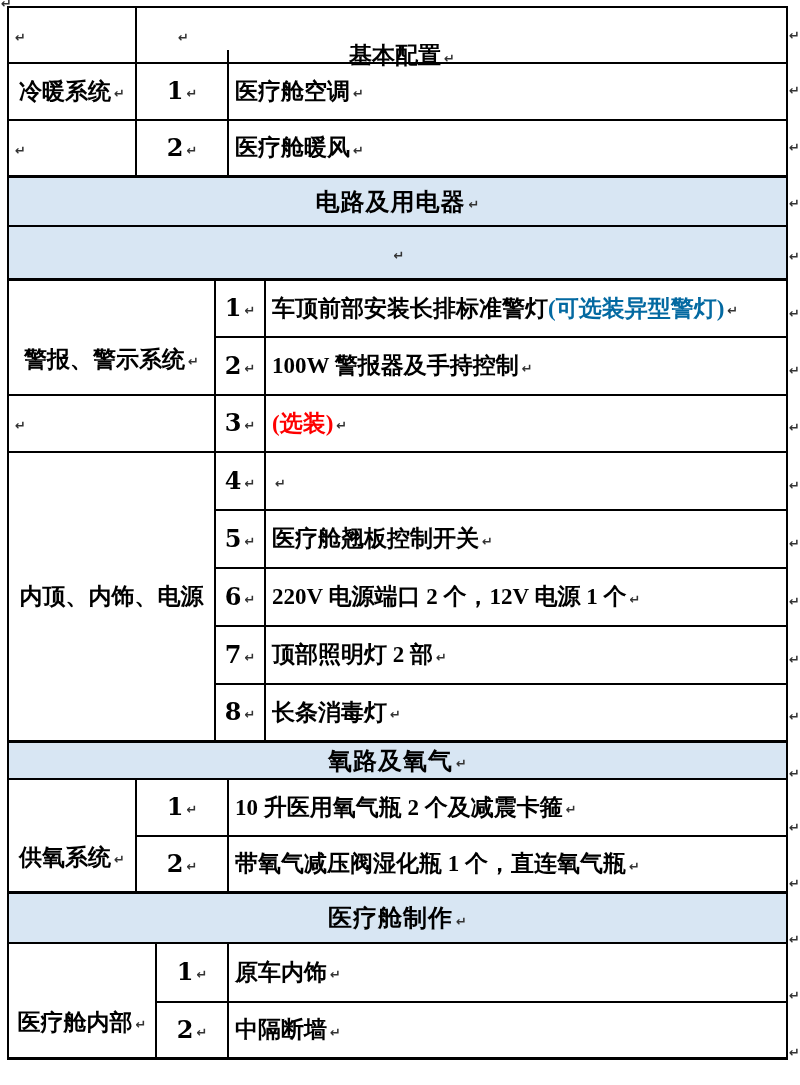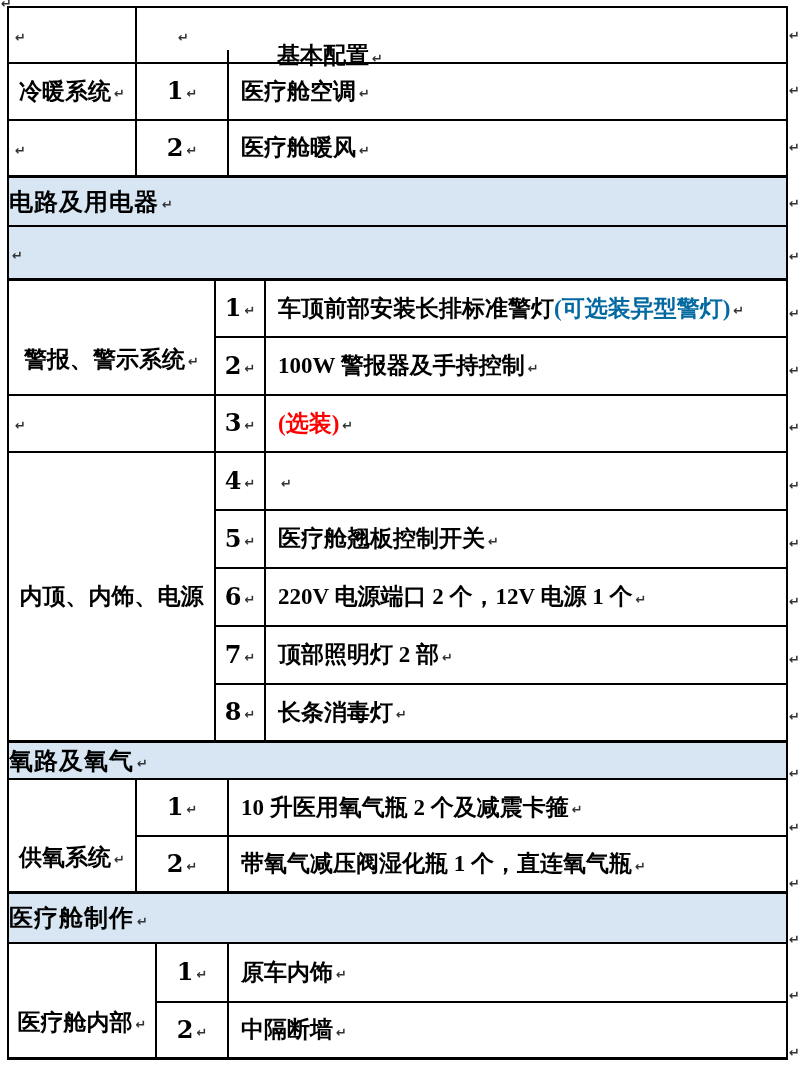--- a/index.html
+++ b/index.html
@@ -22,31 +22,31 @@
   .sec3 { grid-template-rows:55px 56px; border-top:2px solid #000; }
   .sec4 { grid-template-rows:57px 56px; border-top:2px solid #000; }
   .cell { display:flex; align-items:center; font-size:23px; line-height:1.1; white-space:nowrap; overflow:visible; }
   .bl { border-left:2px solid #000; }
   .bt { border-top:2px solid #000; }
   .gcol { grid-column:1; justify-content:center; padding:0 1px; }
   .gcol.tight { font-size:23px; padding:0 1px; letter-spacing:0px; }
   .span2 { grid-row:span 2;margin-top:44px; }
   .span5 { grid-row:span 5; }
   .ncol { grid-column:2; justify-content:center; }
-  .icol { grid-column:3; padding-left:12px; }
+  .icol { grid-column:3; padding-left:6px; }
   .num { font-size:24px; font-family:"DejaVu Serif","Liberation Serif",serif; }
   .banner {
-    display:flex; align-items:center; justify-content:flex-start;
+    display:flex; align-items:center; justify-content:center;
     font-size:24px; letter-spacing:1px;
   }
   .b1 { height:50px; border-top:3px solid #000; }
   .b2 { height:53px; border-top:2px solid #000; }
   .b3 { height:38px; border-top:3px solid #000; }
   .b4 { height:51px; border-top:3px solid #000; }
-  .headcell { padding-left:48px;margin-top:42px; }
+  .headcell { padding-left:120px;margin-top:42px; }
   .leftmark { justify-content:flex-start; padding-left:3px; }
   .centermark { justify-content:center; }
   .note { }
   .mark {
     font-family:"DejaVu Sans","Liberation Sans",sans-serif;
     font-size:13px; font-weight:bold; color:#333;
     margin-left:3px; position:relative; top:3px; letter-spacing:0;
   }
   .edge-mark {
     position:absolute; left:789px; transform:translateY(-50%);

